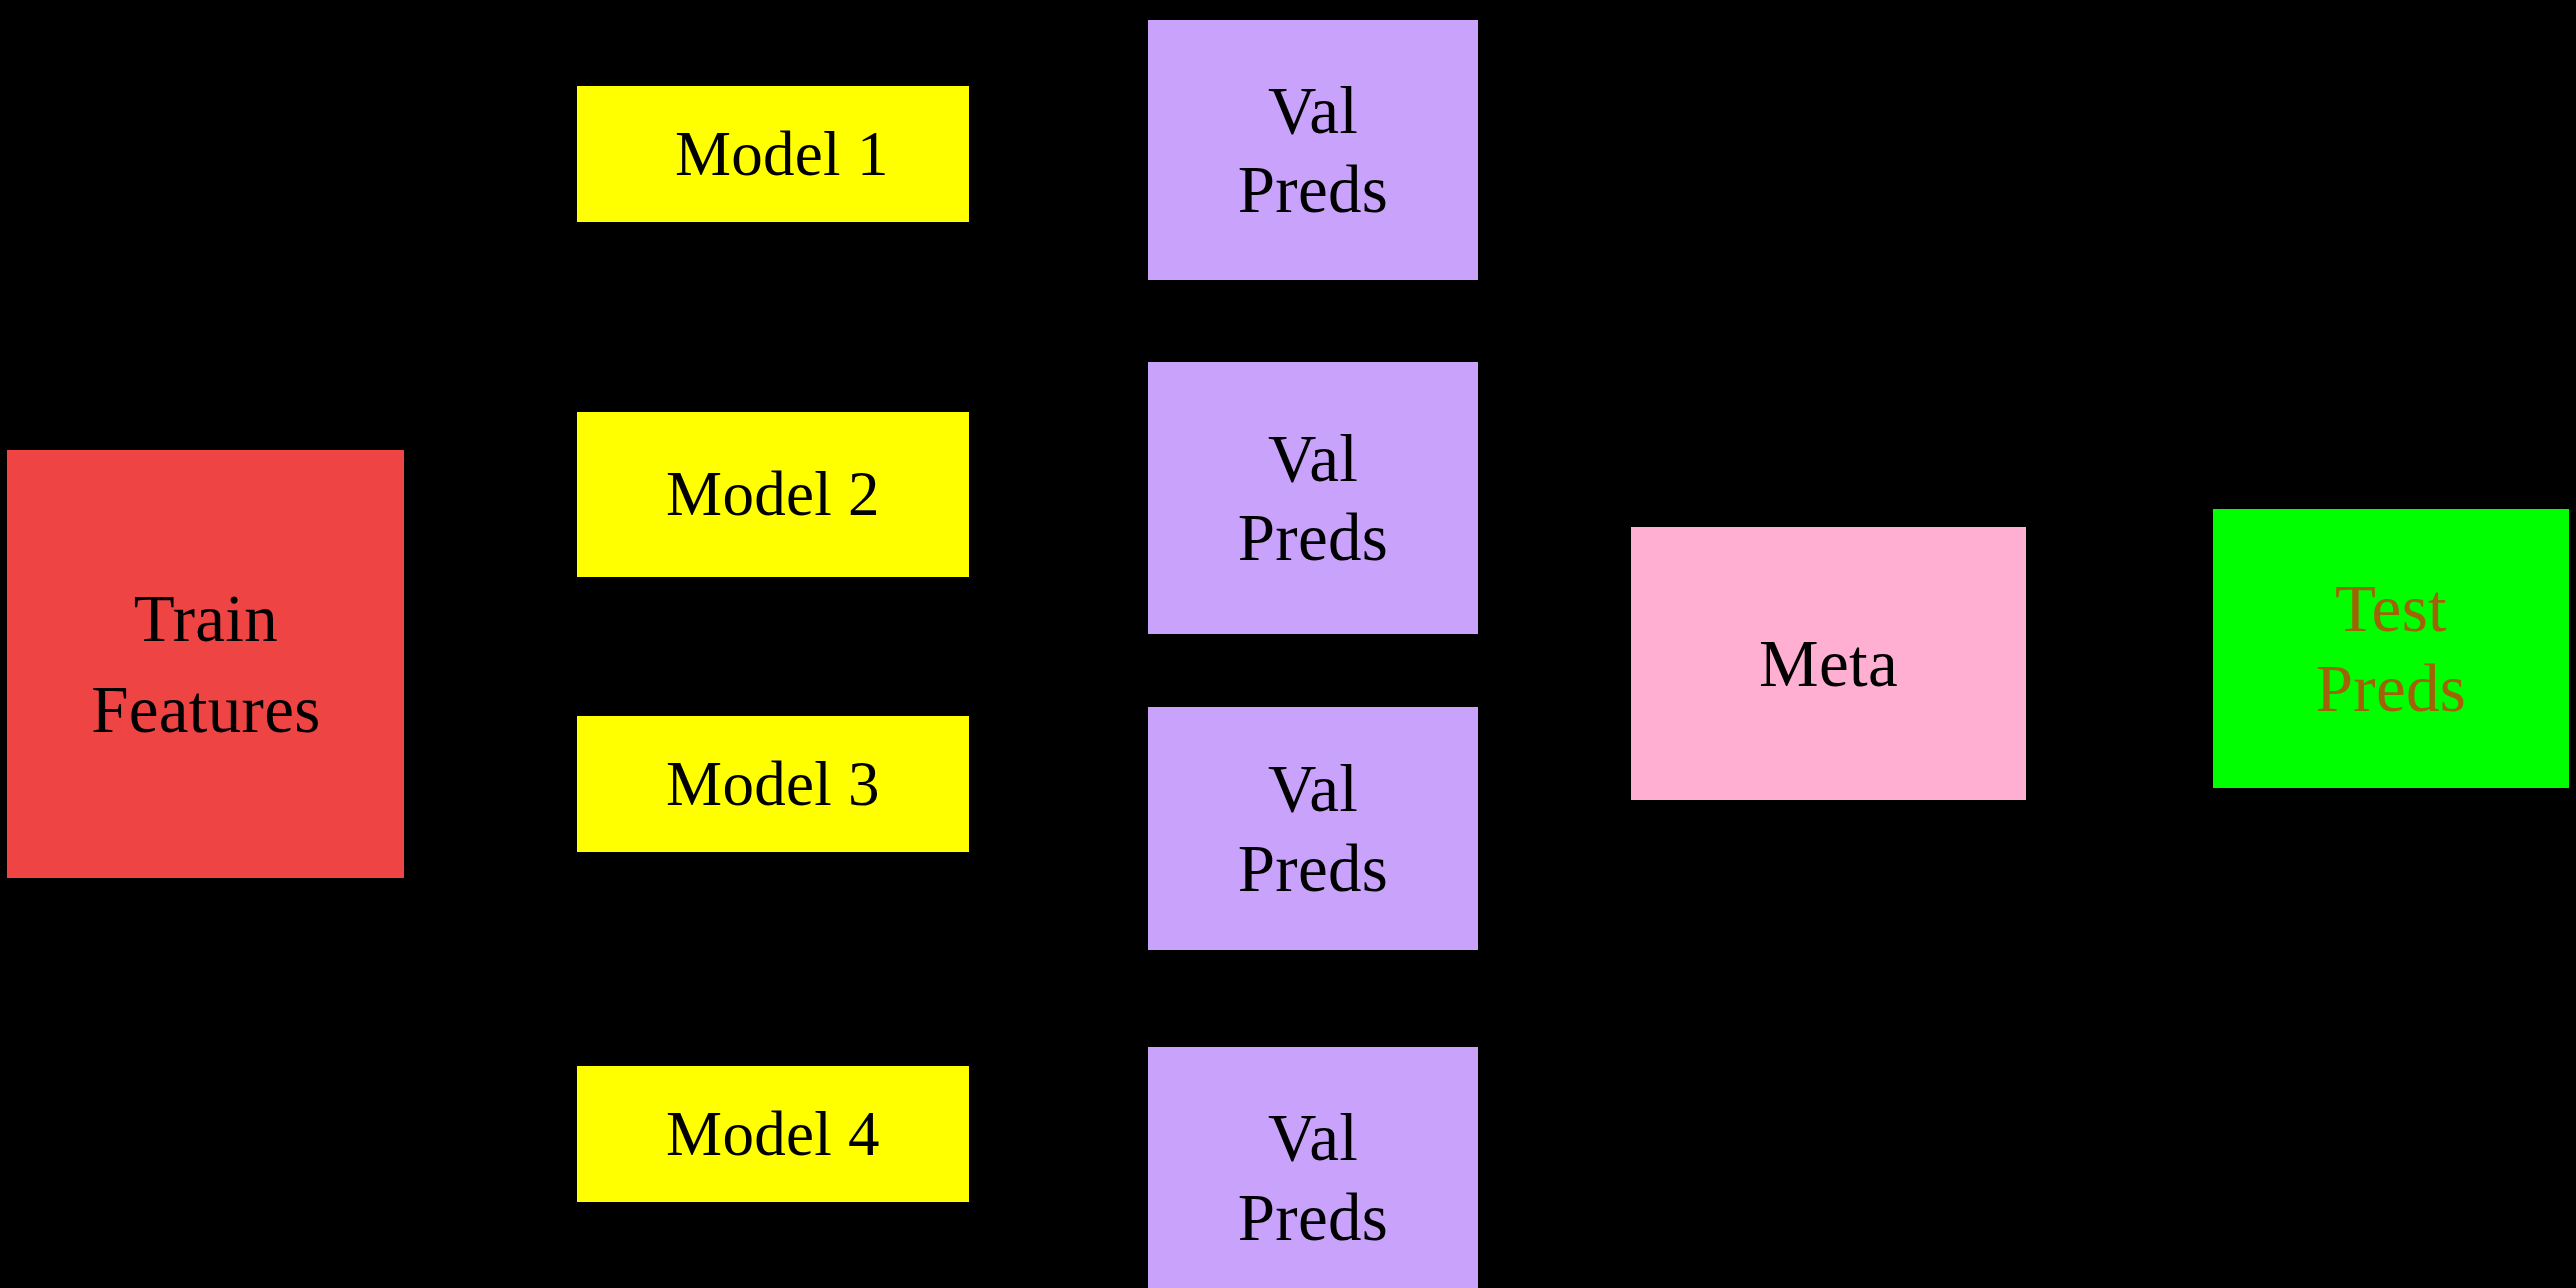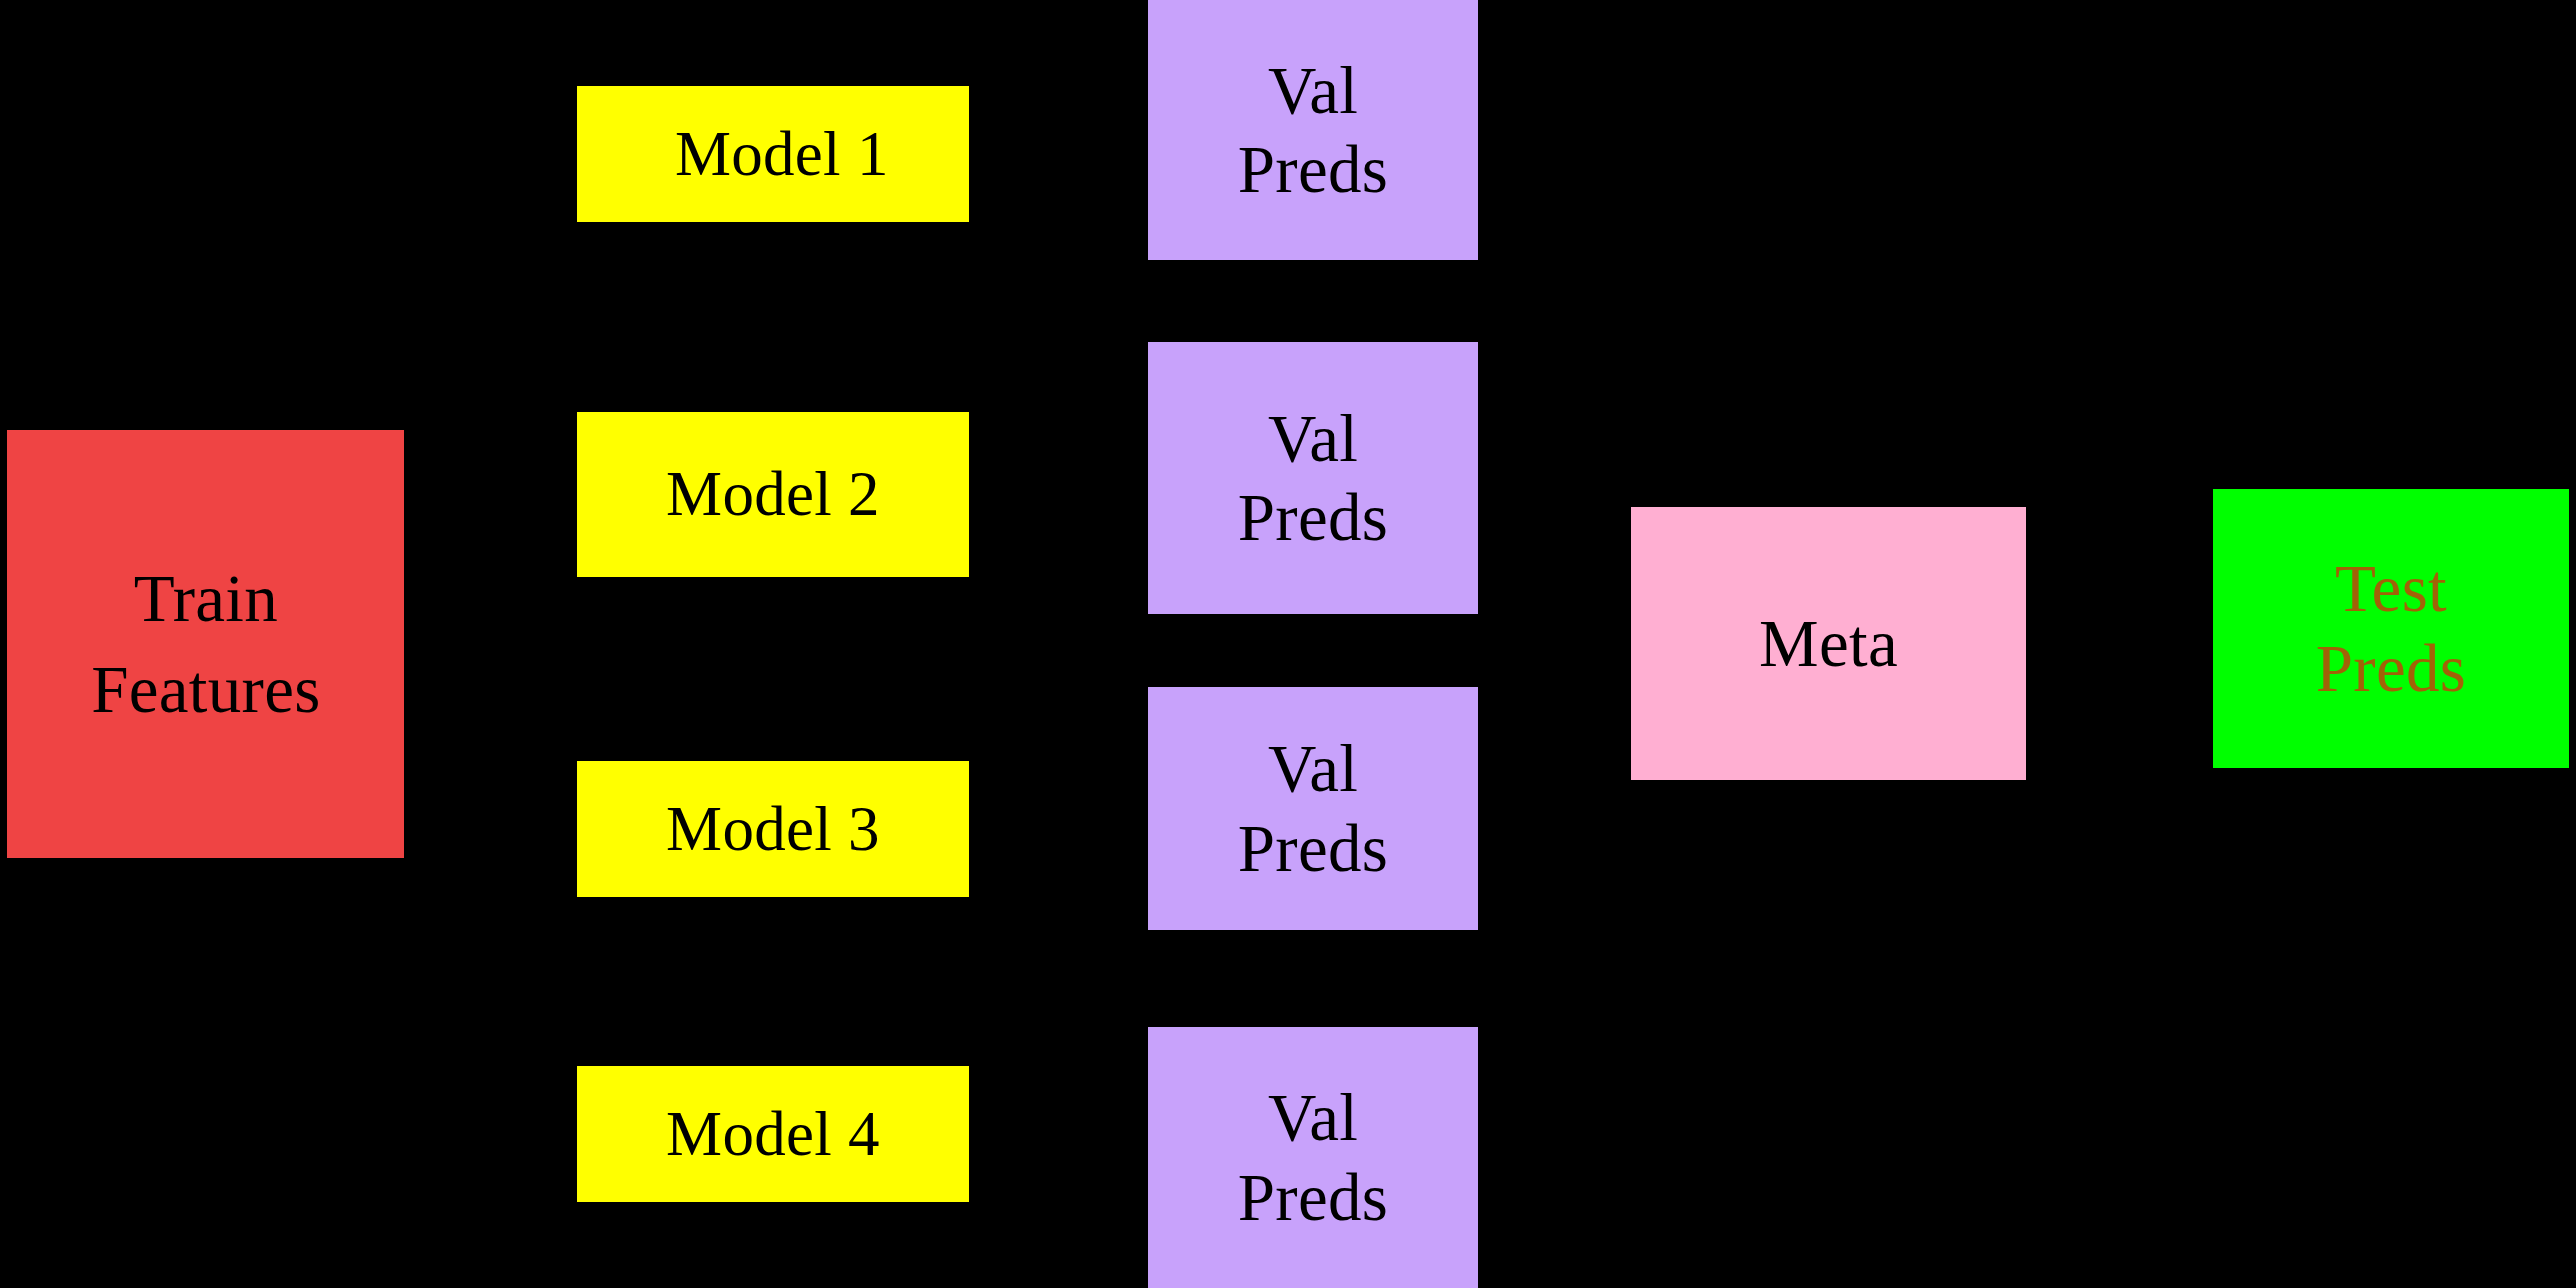--- a/index.html
+++ b/index.html
@@ -28,42 +28,42 @@
     line-height: 1.18;
     letter-spacing: 0.3px;
     white-space: pre-line;
     padding: 0 3.4px;
   }
   .node .line {
     display: block;
     width: 100%;
   }
   
-  .fs-big   { font-size: 67px; }
+  .fs-big   { font-size: 67px; margin-top: 20px; }
   .fs-med   { font-size: 63px; }
 </style>
 </head>
 <body style="background: rgb(0, 0, 0);">
 
 <div id="canvas" style="background: rgb(0, 0, 0);">
 
   <div class="node fs-big" style="left: 7.4px; top: 430px; width: 397px; height: 428px; background: #ef4444; color: rgb(0, 0, 0); gap: 12px;">
     <span class="line">Train</span>
     <span class="line">Features</span>
   </div>
 
   <div class="node fs-med" style="left: 577px; top: 86px; width: 392px; height: 136px; background: rgb(255, 255, 0); color: rgb(0, 0, 0); padding-left: 21px;">
     <span class="line">Model 1</span>
   </div>
 
   <div class="node fs-med" style="left: 577px; top: 412px; width: 392px; height: 165px; background: rgb(255, 255, 0); color: rgb(0, 0, 0);">
     <span class="line">Model 2</span>
   </div>
 
-  <div class="node fs-med" style="left: 577px; top: 761px; width: 392px; height: 136px; background: rgb(255, 255, 0); color: rgb(0, 0, 0);">
+  <div class="node fs-med" style="left: 577px; top: 716px; width: 392px; height: 136px; background: rgb(255, 255, 0); color: rgb(0, 0, 0);">
     <span class="line">Model 3</span>
   </div>
 
   <div class="node fs-med" style="left: 577px; top: 1066px; width: 392px; height: 136px; background: rgb(255, 255, 0); color: rgb(0, 0, 0);">
     <span class="line">Model 4</span>
   </div>
 
   <div class="node fs-big" style="left: 1148px; top: 0px; width: 330px; height: 260px; background: rgb(200, 162, 251); color: rgb(0, 0, 0);">
     <span class="line">Val</span>
     <span class="line">Preds</span>

